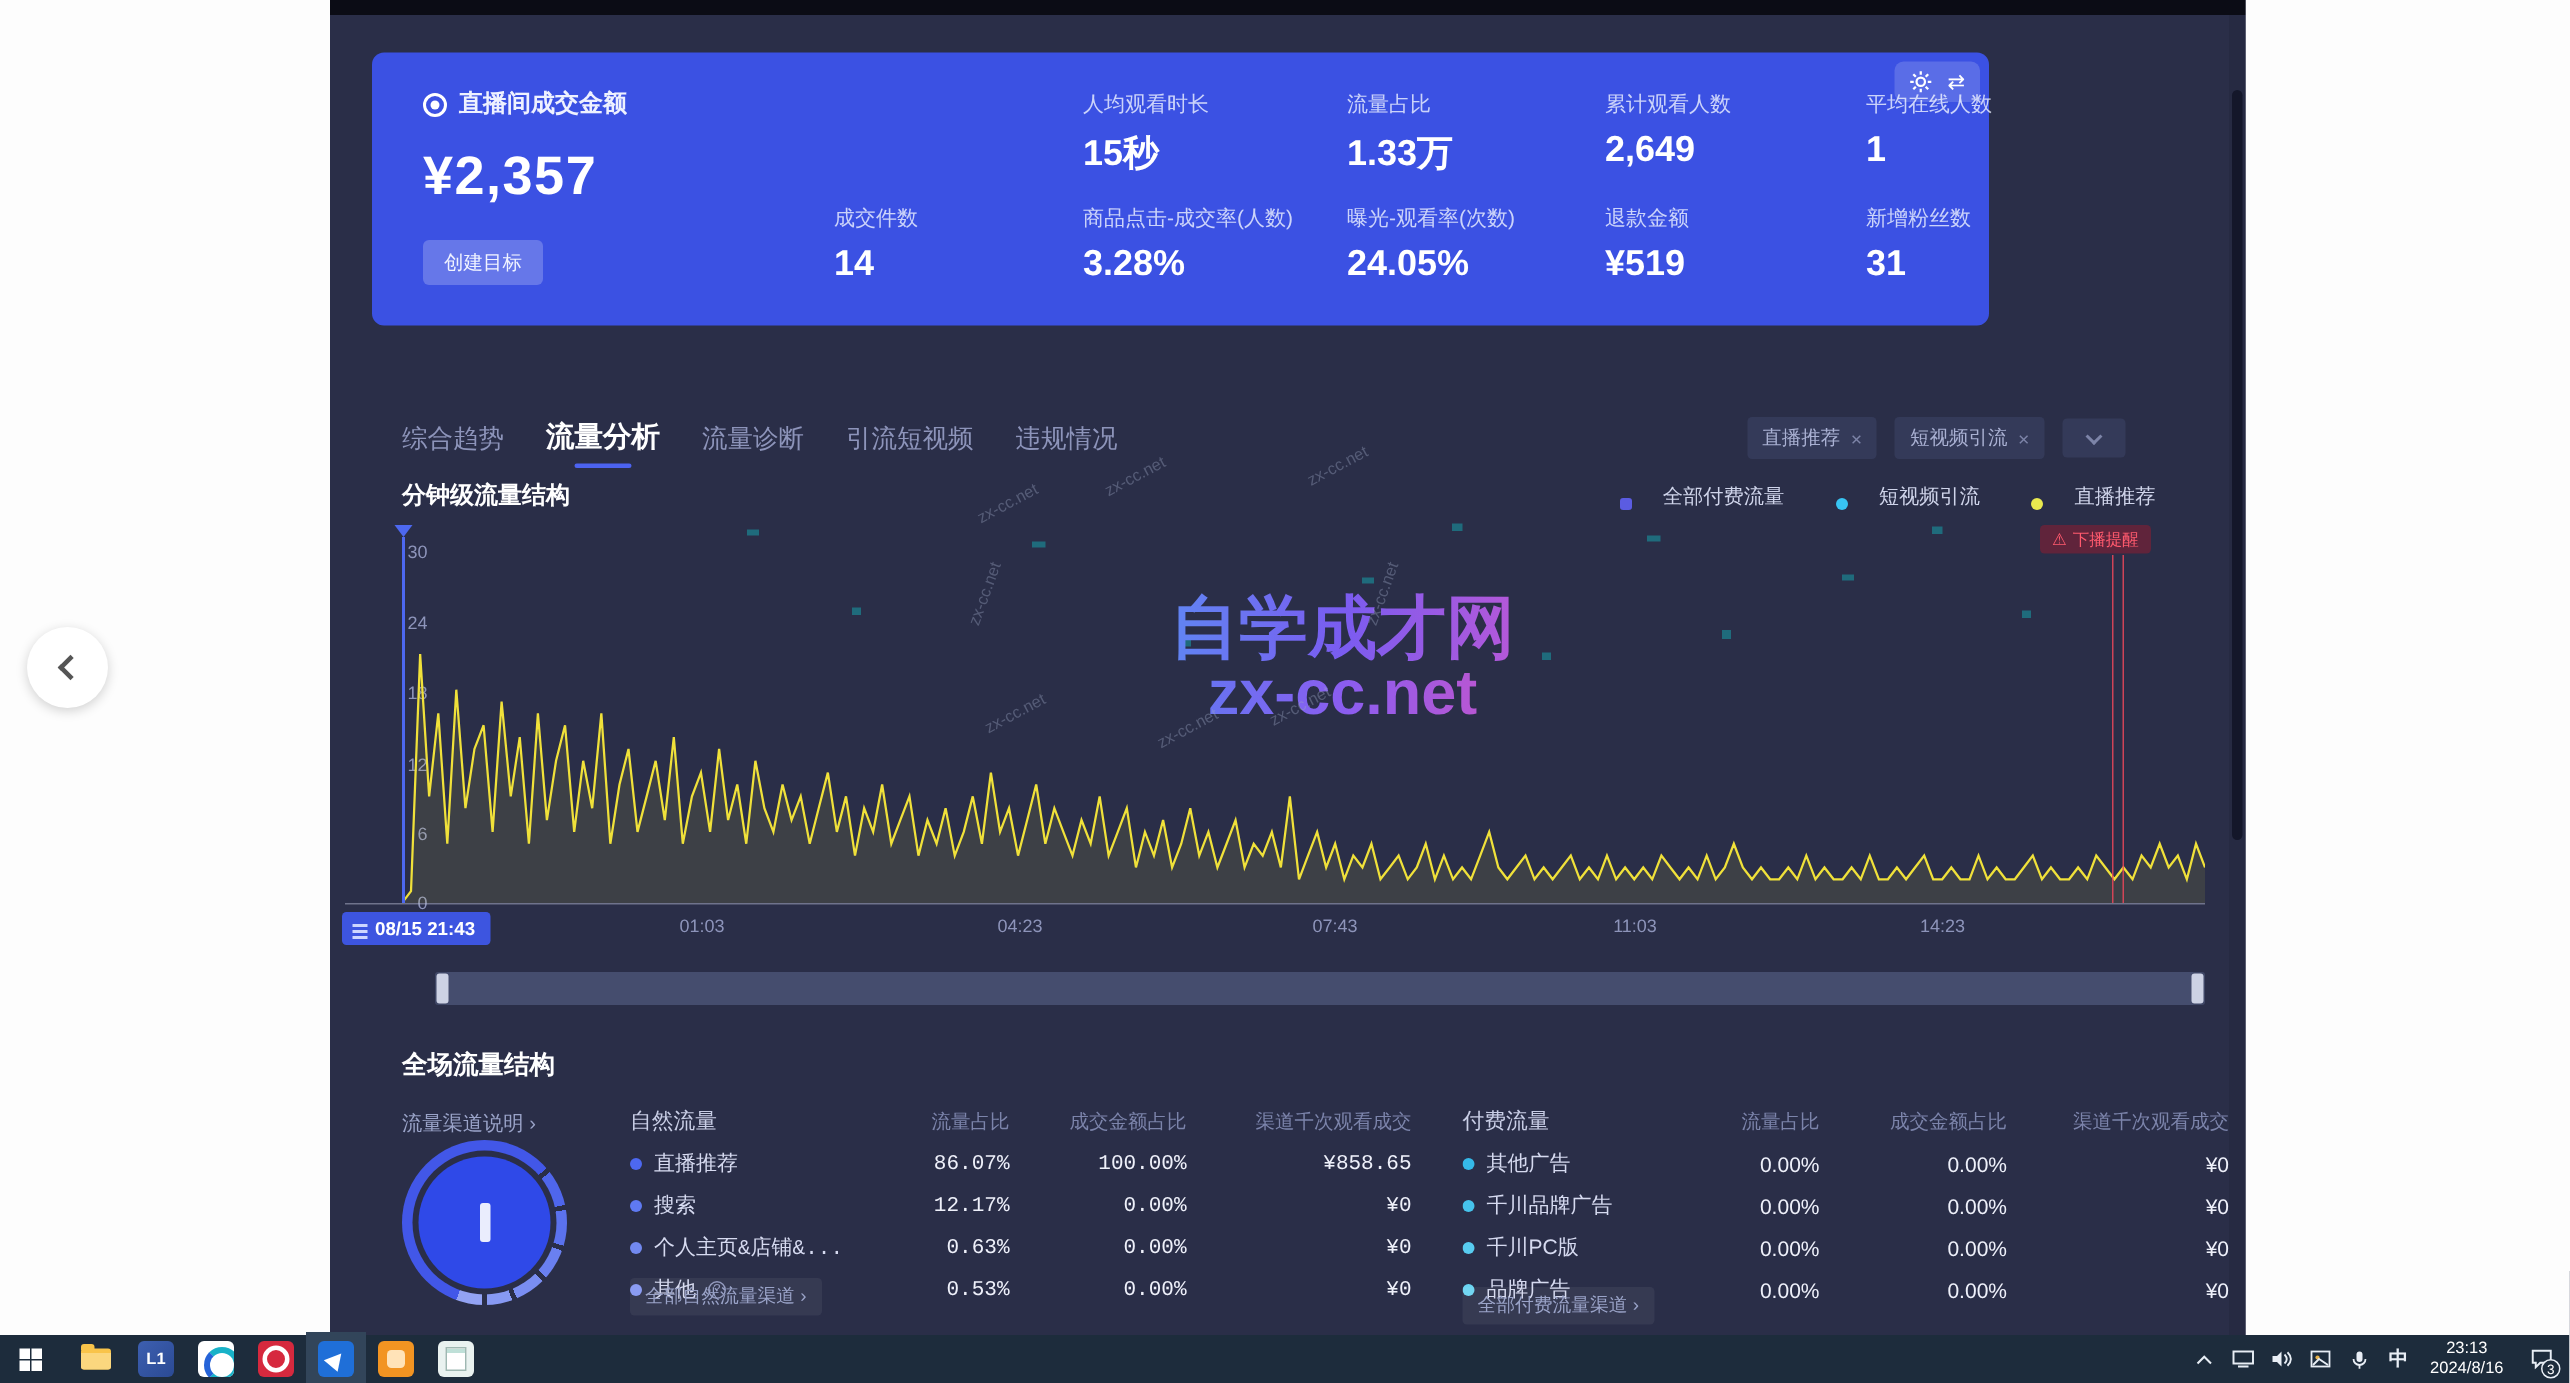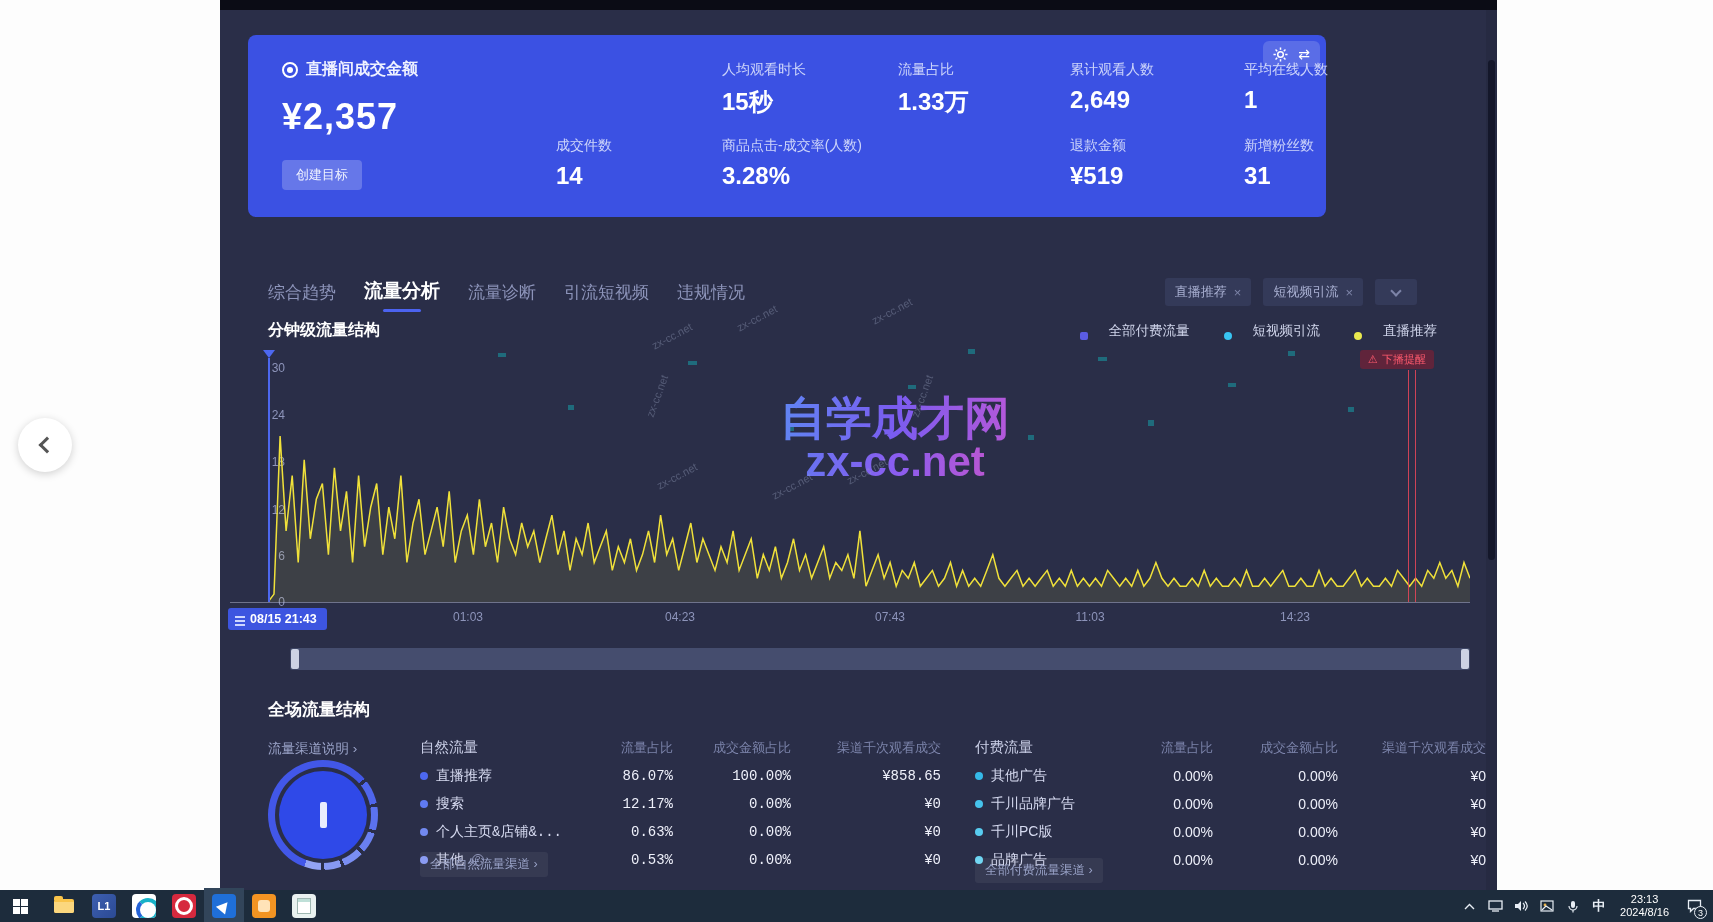--- a/index.html
+++ b/index.html
@@ -163,20 +163,24 @@
         <div class="kpi-value">1</div>
       </div>
       <div class="kpi-cell" style="left:308px;top:102px;">
         <div class="kpi-label">成交件数</div>
         <div class="kpi-value">14</div>
       </div>
       <div class="kpi-cell" style="left:474px;top:102px;">
         <div class="kpi-label">商品点击-成交率(人数)</div>
         <div class="kpi-value">3.28%</div>
       </div>
+      <div class="kpi-cell" style="left:650px;top:102px;">
+        <div class="kpi-label">曝光-观看率(次数)</div>
+        <div class="kpi-value">24.05%</div>
+      </div>
       <div class="kpi-cell" style="left:822px;top:102px;">
         <div class="kpi-label">退款金额</div>
         <div class="kpi-value">¥519</div>
       </div>
       <div class="kpi-cell" style="left:996px;top:102px;">
         <div class="kpi-label">新增粉丝数</div>
         <div class="kpi-value">31</div>
       </div>
 
       <div class="banner-tools">

